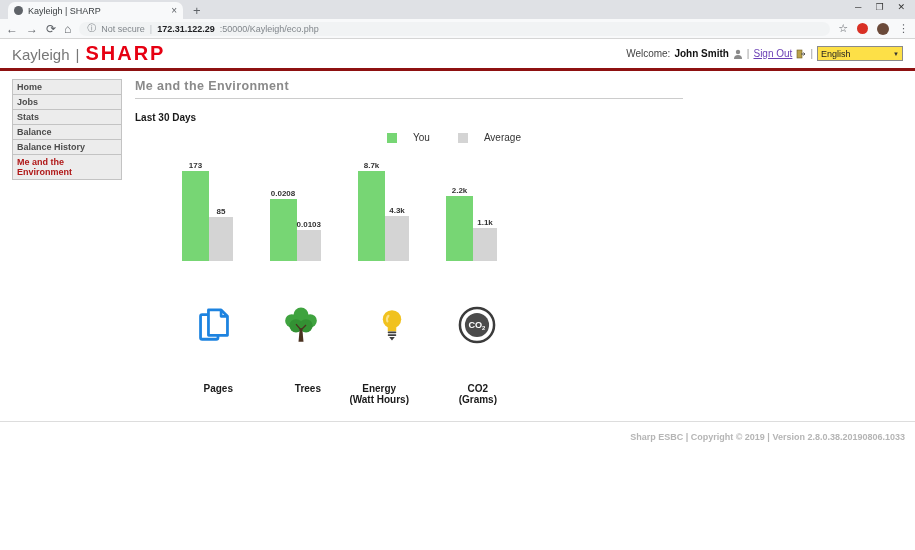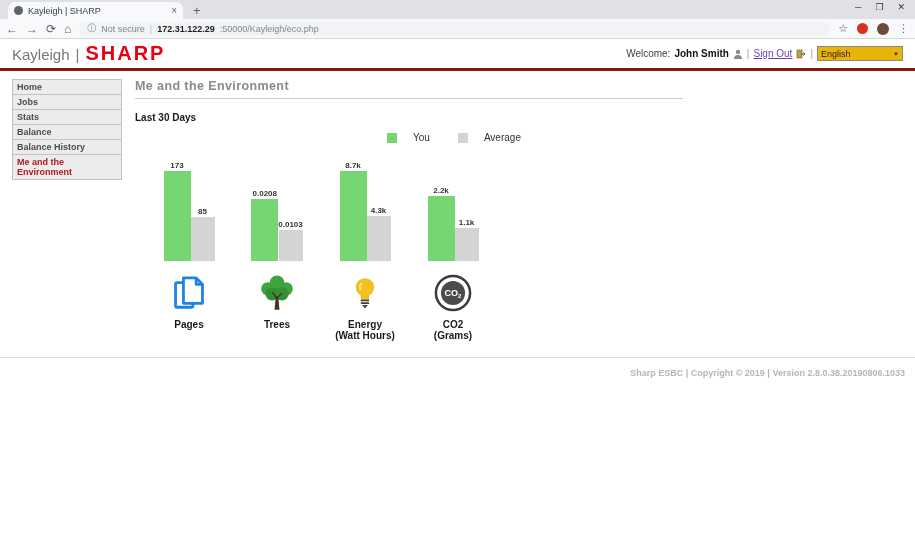--- a/index.html
+++ b/index.html
@@ -31,42 +31,42 @@
 
   
   .page-header { height:29px; display:flex; align-items:center; justify-content:space-between; padding:0 12px;gap:48px; }
   .logo { font-size:15px; color:#777; display:flex; align-items:baseline; gap:6px; }
   .logo .brand { color:#e60012; font-weight:bold; letter-spacing:2px; font-size:20px; }
   .welcome { font-size:10px; color:#444; display:flex; align-items:center; gap:4px; }
   .welcome b { color:#111; }
   .mini-ic { width:10px; height:10px; display:inline-block; }
   .signout { color:#6a3fb5; text-decoration:underline; cursor:pointer; }
   .pipe { color:#999; }
-  .lang-select { border:1px solid #8a8a8a; background:#eab308; width:86px; height:15px; font-size:9px;
+  .lang-select { border:1px solid #8a8a8a; background:#fde047; width:86px; height:15px; font-size:9px;
     color:#222; display:flex; align-items:center; justify-content:space-between; padding:0 3px; cursor:pointer; }
   .lang-select .arrow { font-size:6px; color:#333; }
   .redline { height:3px; background:#8e1111; }
 
   .content { display:flex; padding-top:8px; }
   .sidebar { width:110px; margin-left:12px; flex:none; }
   .side-item { background:#ececec; border:1px solid #c3c3c3; border-top:none; padding:2px 4px;
     font-size:9px; font-weight:bold; color:#4c4c4c; cursor:pointer; }
   .side-item:first-child { border-top:1px solid #c3c3c3; }
   .side-item.active { color:#b01818; }
 
   main { flex:1; margin-left:13px; }
   h1 { font-size:12.5px; color:#8a8a8a; font-weight:bold; padding-bottom:5px;
     border-bottom:1px solid #ccc; width:548px; letter-spacing:0.4px; }
   .period { margin-top:13px; font-size:10px; font-weight:bold; color:#1a1a1a; }
   .legend { margin-top:9px; margin-left:252px; display:flex; gap:28px; align-items:center; }
   .legend-item { display:flex; align-items:center; gap:16px; font-size:10px; color:#333; }
   .swatch { width:10px; height:10px; display:inline-block; }
 
   .chart { display:flex; margin-left:10px; margin-top:6px; }
-  .chart-group { width:88px; display:flex; flex-direction:column; align-items:center; }
+  .chart-group { width:88px; display:flex; flex-direction:column; align-items:flex-end;gap:32px; }
   .bars { height:112px; display:flex; align-items:flex-end; }
   .bar-col { display:flex; flex-direction:column; align-items:center; }
   .bar-value { font-size:8px; font-weight:bold; color:#333; margin-bottom:1px; white-space:nowrap; }
   .bar { width:27px; }
   .bar-col.average .bar { width:24px; }
   .cat-icon { height:46px; margin-top:9px; display:flex; align-items:center; justify-content:center; }
   .cat-label { margin-top:3px; font-size:10px; font-weight:bold; color:#1a1a1a; text-align:center; line-height:11px; }
 
   .footer { margin-top:16px; border-top:1px solid #ddd; padding:4px 10px 0 0; text-align:right; }
   .footer-text { font-size:9px; font-weight:bold; color:#b5b5b5; }

